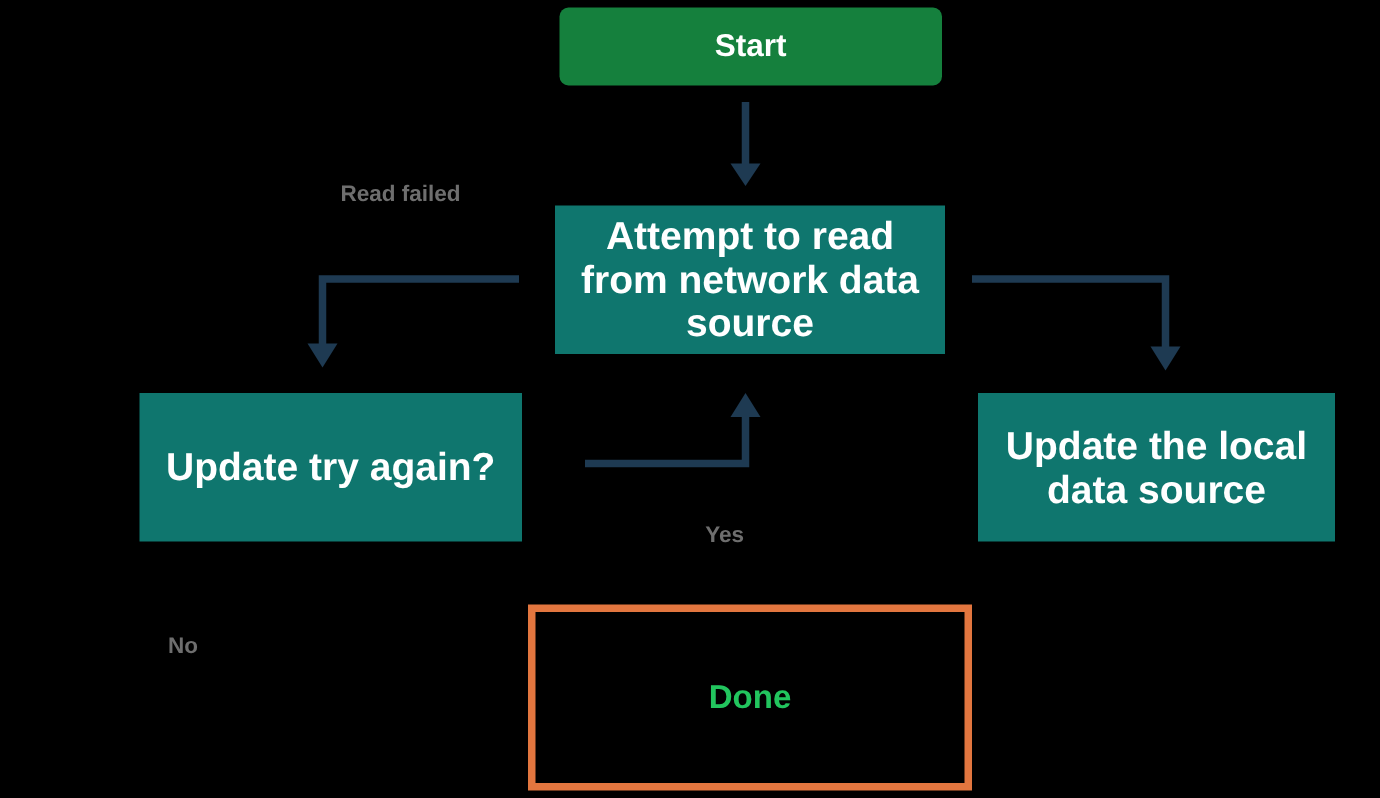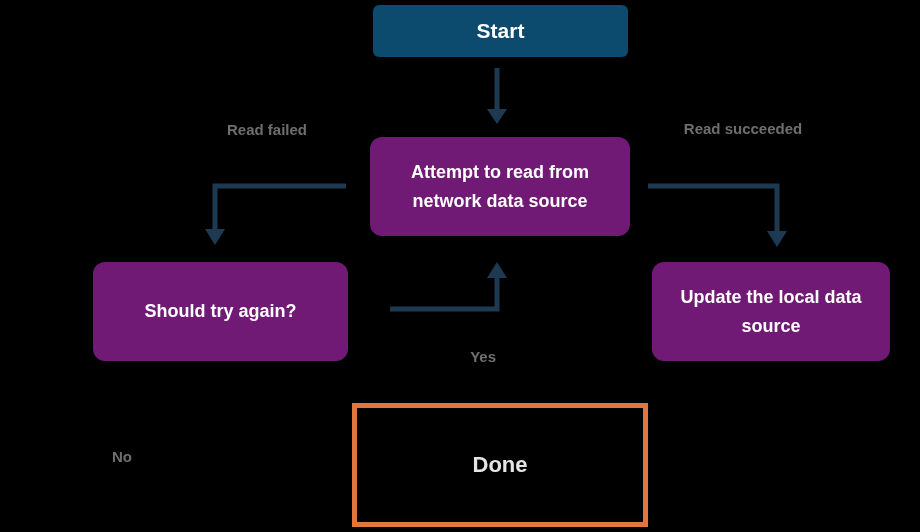--- a/index.html
+++ b/index.html
@@ -20,53 +20,53 @@
     display: flex;
     align-items: center;
     justify-content: center;
     text-align: center;
     font-weight: bold;
     color: #ffffff;
     box-sizing: border-box;
   }
   .node-start {
     left: 373px; top: 5px; width: 255px; height: 52px;
-    background: #0c4a6e;
+    background: #15803d;
     border-radius: 6px;
     font-size: 21px;
   }
   .node-dark {
-    background: #701a75;
-    border-radius: 12px;
-    font-size: 18px;
+    background: #0f766e;
+    border-radius: 0;
+    font-size: 26px;
     line-height: 29px;
     padding: 0 14px;
   }
   .node-attempt { left: 370px; top: 137px; width: 260px; height: 99px; }
   .node-retry   { left:  93px; top: 262px; width: 255px; height: 99px; }
   .node-update  { left: 652px; top: 262px; width: 238px; height: 99px; }
   .node-done {
     left: 352px; top: 403px; width: 296px; height: 124px;
     background: transparent;
     border: 5px solid #e2763f;
-    color: #e5e5e5;
+    color: #22c55e;
     font-size: 22px;
   }
   .edge-label {
     position: absolute;
     color: #6e6e6e;
     font-weight: bold;
     font-size: 15px;
     line-height: 30px;
     text-align: center;
   }
   .label-read-failed    { left: 207px; top: 115px; width: 120px; }
   .label-read-succeeded { left: 673px; top: 114px; width: 140px; }
   .label-yes            { left: 416px; top: 342px; width:  80px; text-align: right; }
-  .label-no             { left:  82px; top: 442px; width:  80px; }
+  .label-no             { left:  82px; top: 416px; width:  80px; }
   #arrows {
     position: absolute;
     left: 0; top: 0;
     pointer-events: none;
   }
   #arrows path {
     stroke: #1e3a52;
     stroke-width: 5;
     fill: none;
   }
@@ -101,32 +101,31 @@
 
   <div class="node node-start">
     <span>Start</span>
   </div>
 
   <div class="node node-dark node-attempt">
     <span>Attempt to read from network data source</span>
   </div>
 
   <div class="node node-dark node-retry">
-    <span>Should try again?</span>
+    <span>Update try again?</span>
   </div>
 
   <div class="node node-dark node-update">
     <span>Update the local data source</span>
   </div>
 
   <div class="node node-done">
     <span>Done</span>
   </div>
 
   <div class="edge-label label-read-failed">Read failed</div>
 
-  <div class="edge-label label-read-succeeded">Read succeeded</div>
 
   <div class="edge-label label-yes">Yes</div>
 
   <div class="edge-label label-no">No</div>
 
 </div>
 
 </body></html>

